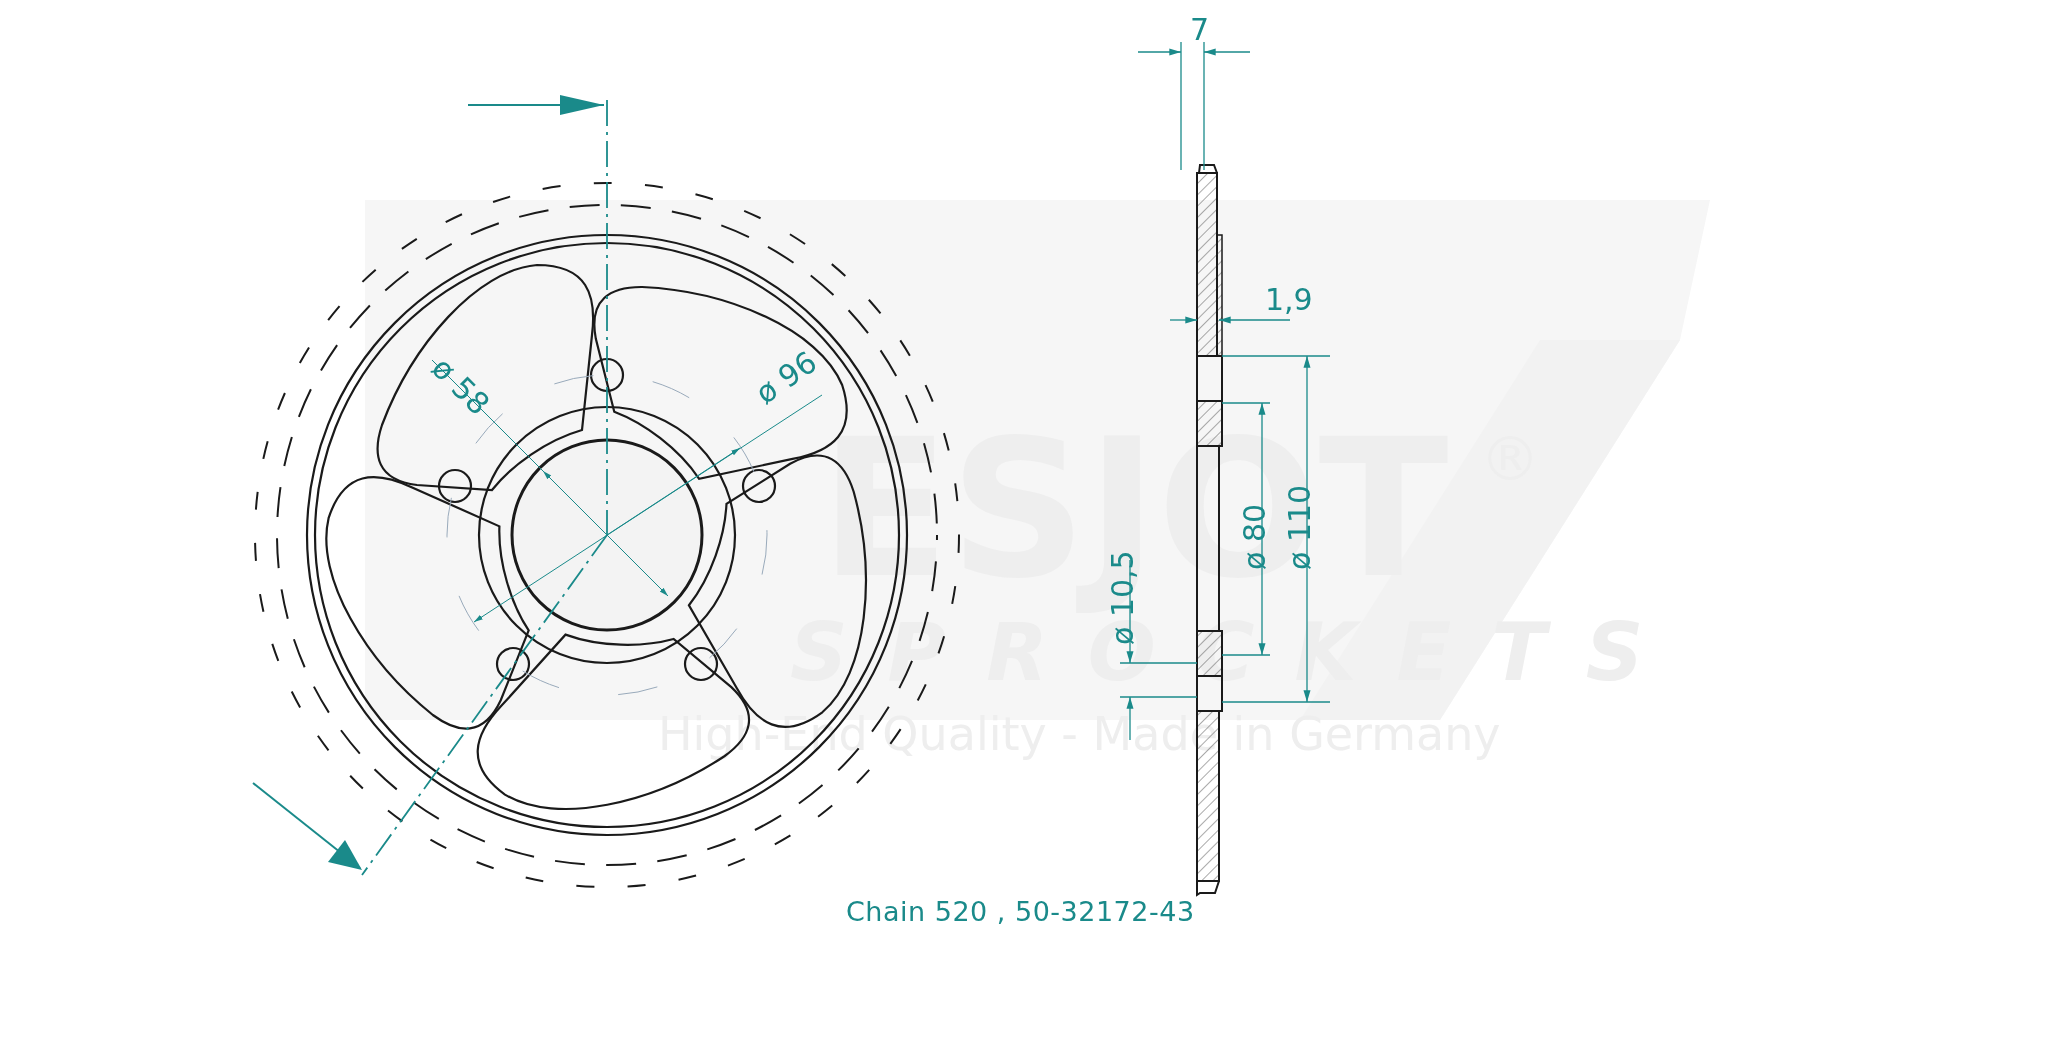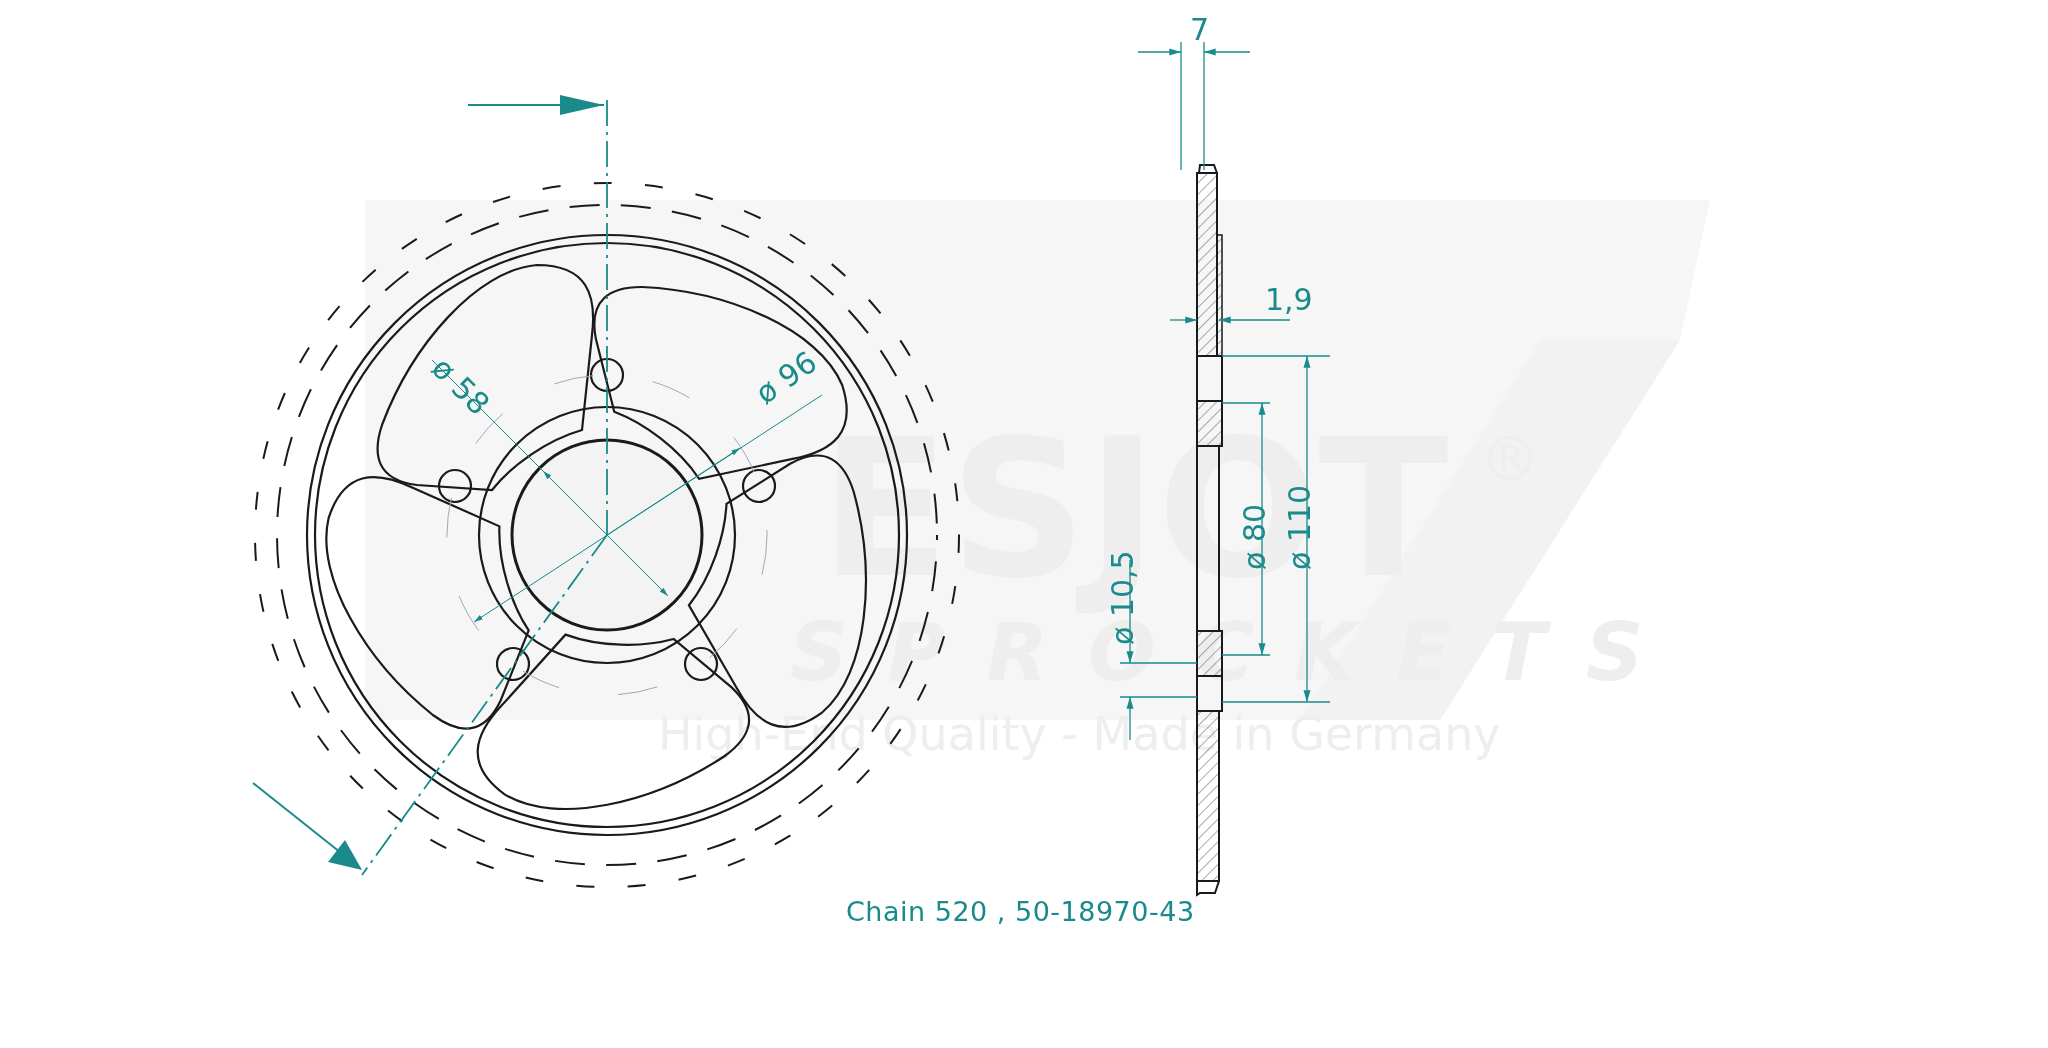--- a/index.html
+++ b/index.html
@@ -123,13 +123,13 @@
     <line x1="1130" y1="560" x2="1130" y2="663" marker-end="url(#arrow)"></line>
     <line x1="1130" y1="740" x2="1130" y2="697" marker-end="url(#arrow)"></line>
   </g>
   <text class="dim-text" x="1190" y="40" font-size="28">7</text>
   <text class="dim-text" x="1265" y="310" font-size="28">1,9</text>
   <text class="dim-text" transform="translate(1265,570) rotate(-90)" font-size="28">ø 80</text>
   <text class="dim-text" transform="translate(1310,570) rotate(-90)" font-size="28">ø 110</text>
   <text class="dim-text" transform="translate(1133,645) rotate(-90)" font-size="28">ø 10,5</text>
 </svg>
 
-<div class="caption">Chain 520 , 50-18970-43</div>
+<div class="caption">Chain 520 , 50-32172-43</div>
 
 </body></html>

